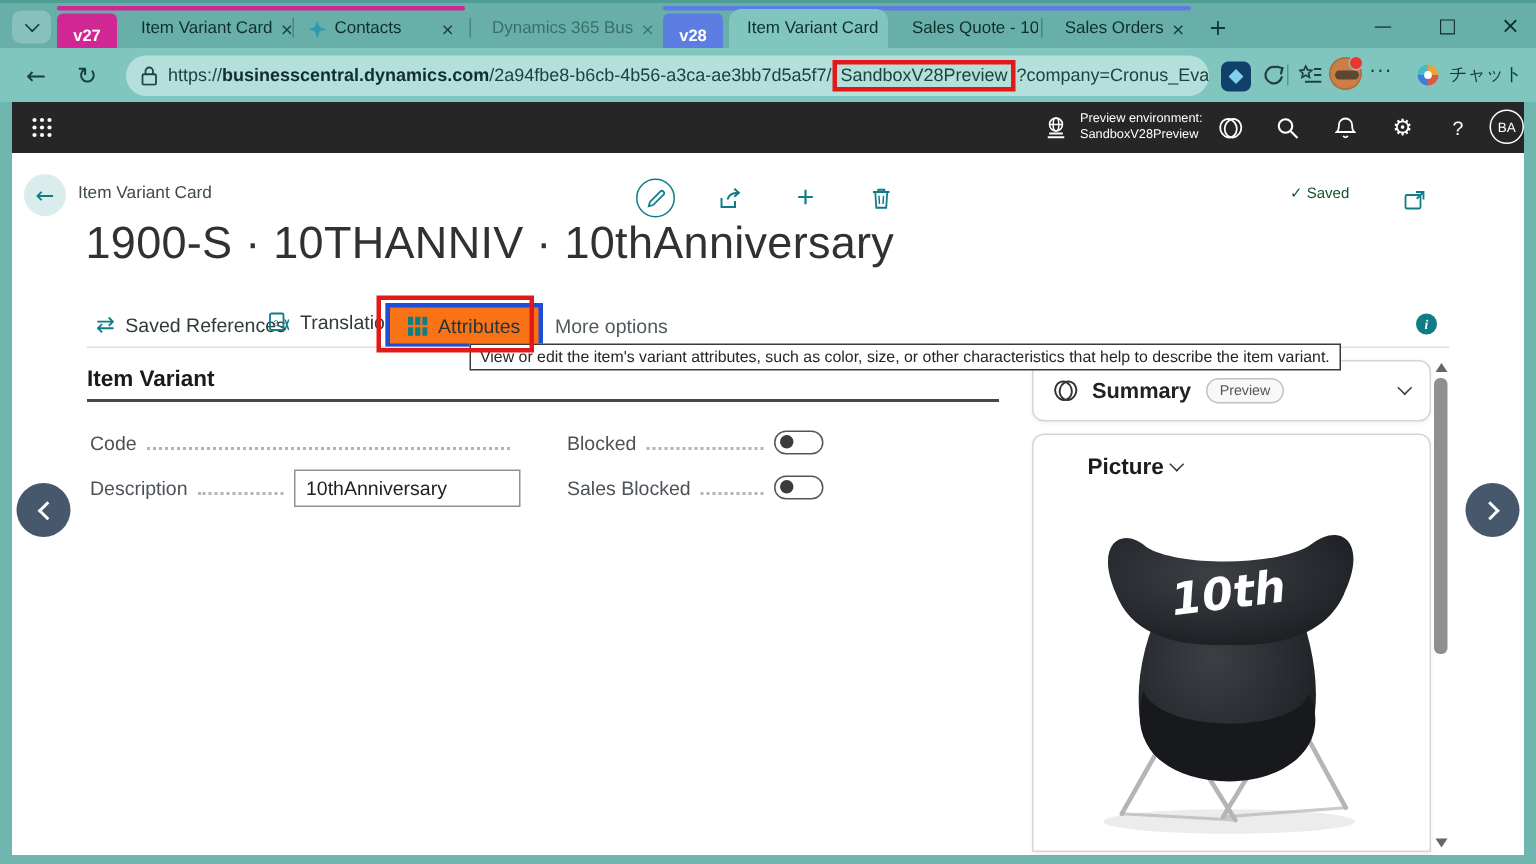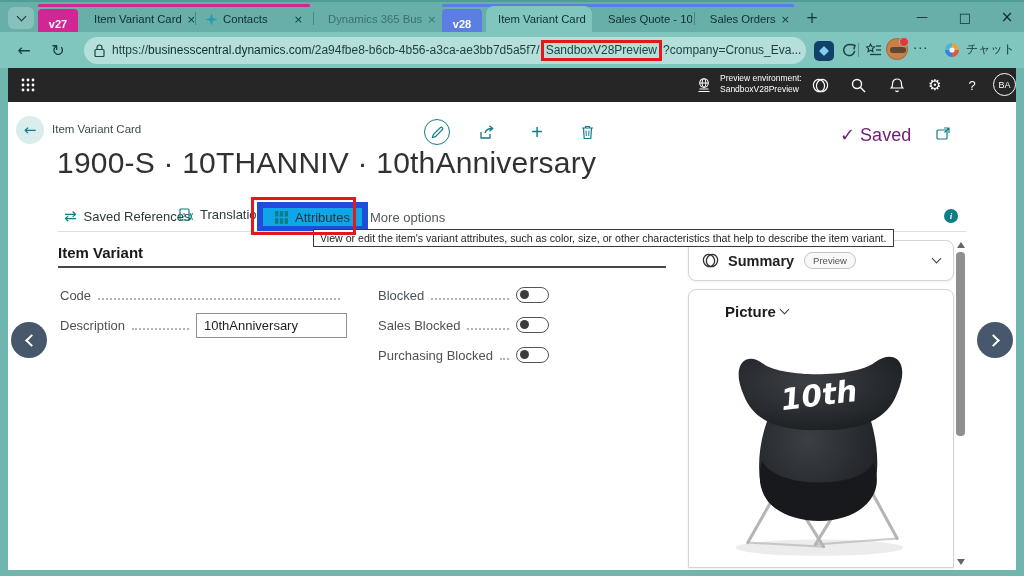--- a/index.html
+++ b/index.html
@@ -19,46 +19,46 @@
   .tab.dim{opacity:.5}
   .tab .x{margin-left:auto;font-size:11px;color:#173a38;flex:none}
   .tabdiv{position:absolute;top:10px;width:1px;height:13px;background:rgba(10,60,55,.35)}
   .newtab{position:absolute;left:800px;top:5px;width:24px;height:22px;border-radius:6px;display:flex;align-items:center;justify-content:center;font-size:15px;color:#113734;cursor:pointer}
   .winbtn{position:absolute;top:2px;width:34px;height:26px;display:flex;align-items:center;justify-content:center;color:#0d2c2a;font-size:12px;cursor:pointer}
 
   
   .toolbar{position:absolute;left:0;top:30px;width:1024px;height:36px;background:var(--toolbar)}
   .navg{position:absolute;top:7px;font-size:16px;color:#14403d;width:24px;height:22px;display:flex;align-items:center;justify-content:center;cursor:pointer}
   .urlpill{position:absolute;left:84px;top:4.5px;width:722px;height:27px;border-radius:14px;background:var(--pill);display:flex;align-items:center;padding:0 10px;font-size:12px;color:#1d4340;white-space:nowrap;overflow:hidden}
-  .urlpill .dom{font-weight:normal;color:#0e2f2d}
+  .urlpill .dom{font-weight:bold;color:#0e2f2d}
   .hl{border:3px solid var(--annotation-red);padding:0 2px;margin:0 1px;display:inline-block;line-height:15px}
   .rtico{position:absolute;top:9px;cursor:pointer;display:flex;align-items:center;justify-content:center}
   .vdiv{position:absolute;left:858px;top:11px;width:1px;height:14px;background:rgba(10,60,55,.35)}
   .avatar-br{position:absolute;left:886px;top:6px;width:22px;height:22px;border-radius:50%;background:#c97f46;border:1px solid rgba(0,0,0,.15);cursor:pointer}
   .avatar-br:before{content:"";position:absolute;left:3px;top:8px;width:16px;height:6px;border-radius:3px;background:#5d4632}
   .avatar-br:after{content:"";position:absolute;right:-2px;top:-2px;width:8px;height:8px;border-radius:50%;background:#e33;border:1.5px solid var(--toolbar)}
   .copi{position:absolute;left:936px;top:5px;height:25px;display:flex;align-items:center;gap:6px;padding:0 8px;border-radius:13px;cursor:pointer;font-size:12px;color:#123633}
 
   
   .bcheader{position:absolute;left:8px;top:66px;width:1008px;height:34px;background:var(--bc-dark);color:#fff}
   .bctitle{position:absolute;left:42px;top:9px;font-size:13.5px;font-weight:bold;color:#f7f7f7}
   .bcwin{position:absolute;left:8px;top:100px;width:1008px;height:468px;background:#fff}
   .envtxt{position:absolute;left:712px;top:5px;font-size:8.5px;line-height:11px;color:#fff}
   .hico{position:absolute;top:8px;width:20px;height:18px;display:flex;align-items:center;justify-content:center;cursor:pointer;color:#fff}
   .bcavatar{position:absolute;left:985px;top:5px;width:23px;height:23px;border-radius:50%;border:1.5px solid #fff;display:flex;align-items:center;justify-content:center;font-size:9px;color:#fff;cursor:pointer}
 
   .backcirc{position:absolute;left:16px;top:114px;width:28px;height:28px;border-radius:50%;background:#d8edec;color:var(--accent);display:flex;align-items:center;justify-content:center;font-size:15px;cursor:pointer}
   .pcaption{position:absolute;left:52px;top:121px;font-size:11.5px;color:#3f4a4b}
   .pact{position:absolute;top:117px;width:26px;height:26px;display:flex;align-items:center;justify-content:center;color:var(--accent);cursor:pointer}
   .pact.circ{border:1.3px solid var(--accent);border-radius:50%}
-  .saved{position:absolute;left:840px;top:122px;font-size:18px;color:#701a75}
+  .saved{position:absolute;left:860px;top:122px;font-size:10px;color:#14532d}
   .ptitle{position:absolute;left:57px;top:144px;font-size:30px;font-weight:300;letter-spacing:.2px;color:#313131}
 
   .ribbonitem{position:absolute;top:205px;display:flex;align-items:center;gap:7px;font-size:13px;color:#30393b;cursor:pointer}
-  .attrbtn{position:absolute;left:257px;top:200px;height:30px;display:flex;align-items:center;gap:7px;padding:0 12px;font-size:13px;color:#26353a;background:#0ea5e9;border:6px solid #1d4ed8;cursor:pointer}
+  .attrbtn{position:absolute;left:257px;top:200px;height:30px;display:flex;align-items:center;gap:7px;padding:0 12px;font-size:13px;color:#26353a;background:#f97316;border:3px solid #1d4ed8;cursor:pointer}
   .redbox{position:absolute;border:3.5px solid var(--annotation-red);pointer-events:none;z-index:9}
   .moreopt{position:absolute;left:370px;top:208px;font-size:13px;color:#50595b;cursor:pointer}
   .infoico{position:absolute;left:944px;top:207px;width:14px;height:14px;border-radius:50%;background:var(--accent);color:#fff;font-size:9px;font-style:italic;font-weight:bold;display:flex;align-items:center;justify-content:center;font-family:"Liberation Serif",serif;cursor:pointer}
   .ribdiv{position:absolute;left:58px;top:229px;width:908px;height:1px;background:#dedede}
   .tooltip{position:absolute;left:313px;top:227px;background:#fff;border:1.6px solid #3a3a3a;font-size:10.6px;color:#262626;padding:2px 6px;white-space:nowrap;z-index:8}
 
   .secttitle{position:absolute;left:58px;top:242px;font-size:15px;font-weight:bold;color:#1a1a1a}
   .sectrule{position:absolute;left:58px;top:264px;width:608px;height:2px;background:#474747}
   .frow{position:absolute;display:flex;align-items:center;height:26px}
   .flabel{font-size:13px;color:#4c5257;flex:none}
@@ -324,27 +324,20 @@
 
   <div class="frow" style="left:378px;top:280px;width:171px">
     <span class="flabel">Blocked</span>
     <span class="leader"></span>
     <span class="toggle">
         <span class="knob"></span>
       </span>
   </div>
   <div class="frow" style="left:378px;top:310px;width:171px">
     <span class="flabel">Sales Blocked</span>
-    <span class="leader"></span>
-    <span class="toggle">
-        <span class="knob"></span>
-      </span>
-  </div>
-  <div class="frow" style="left:378px;top:340px;width:171px">
-    <span class="flabel">Purchasing Blocked</span>
     <span class="leader"></span>
     <span class="toggle">
         <span class="knob"></span>
       </span>
   </div>
 
   <div class="card" style="left:688px;top:238px;width:266px;height:41px">
     <div class="sumrow">
       <svg width="17" height="15" viewBox="0 0 17 15">
           <ellipse cx="7" cy="7.5" rx="5.5" ry="6.2" fill="none" stroke="#333" stroke-width="1.3" transform="rotate(-18 7 7.5)"></ellipse>

